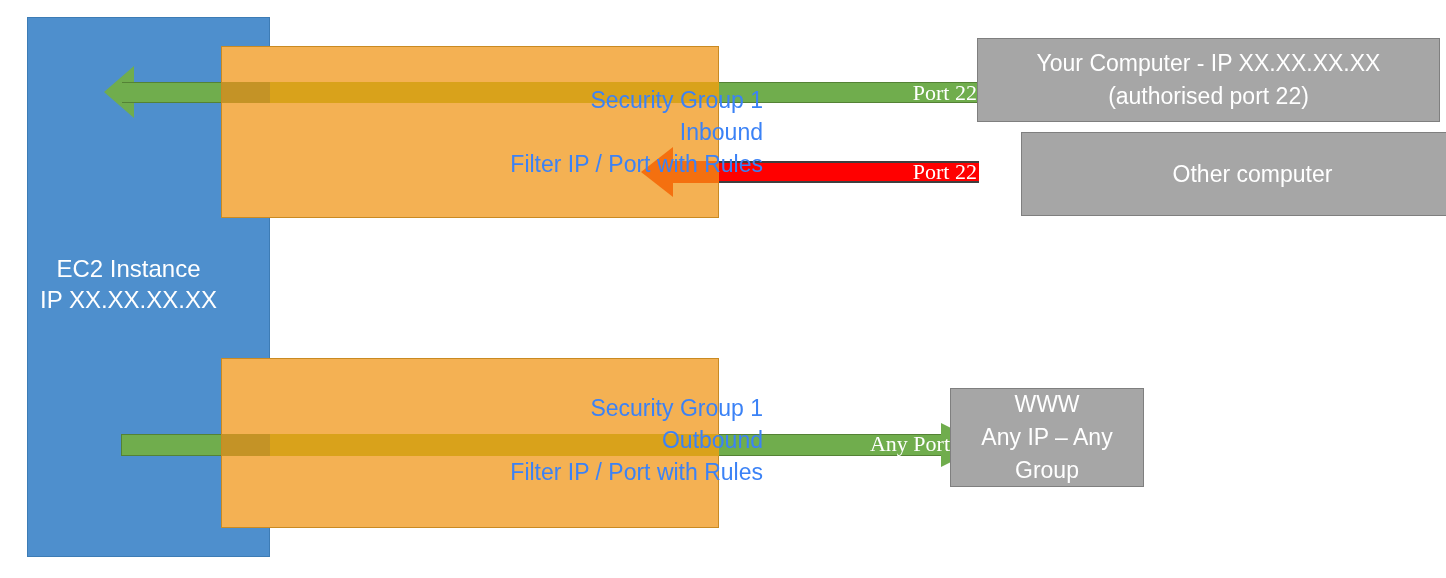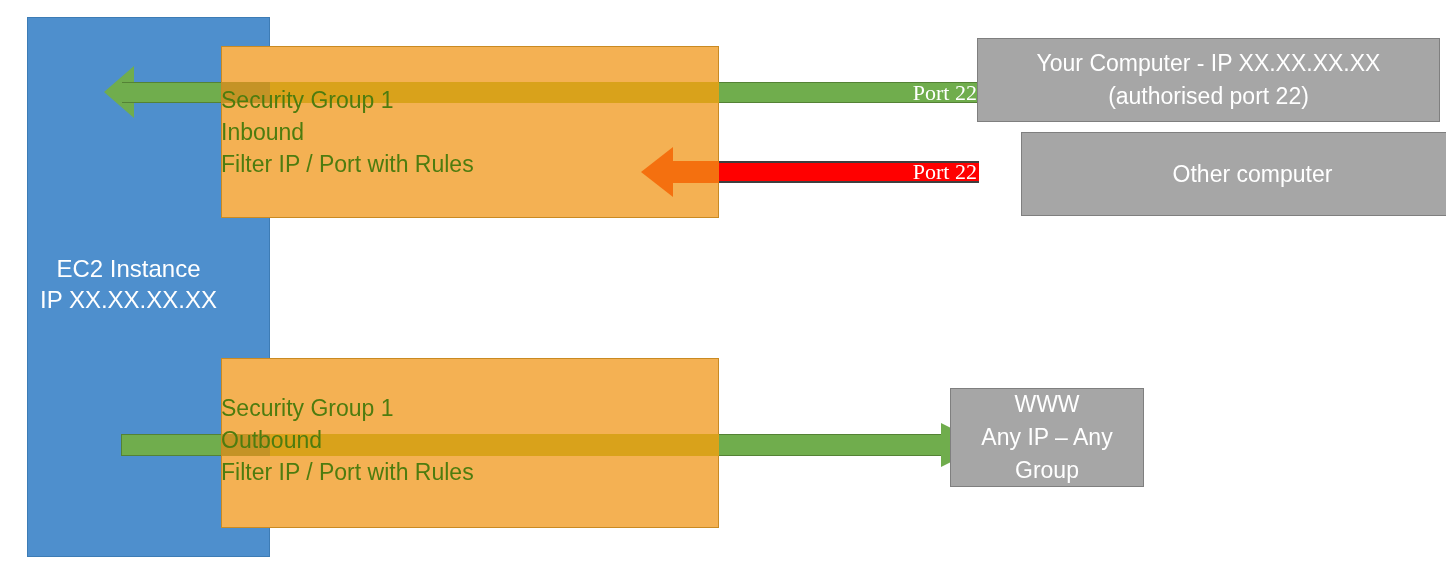--- a/index.html
+++ b/index.html
@@ -45,26 +45,27 @@
   .sg-box {
     background: #F4B153;
     border: 1px solid #C98A22;
     box-sizing: border-box;
     z-index: 3;
   }
   .sg-inbound  { left: 221px; top: 46px;  width: 498px; height: 172px; }
   .sg-outbound { left: 221px; top: 358px; width: 498px; height: 170px; }
 
   .sg-text {
-    color: #4d7c0f;
+    color: #3b82f6;
     font-size: 23px;
     line-height: 32px;
-    text-align: left;
+    text-align: right;
     z-index: 7;
     pointer-events: none;
+    padding-left: 44px;
   }
   .sg-text-inbound  { left: 221px; top: 84px;  width: 498px; }
   .sg-text-outbound { left: 221px; top: 392px; width: 498px; }
 
   
   .overlap {
     background: #D9A21B;
     z-index: 4;
   }
 
@@ -219,20 +220,21 @@
   </div>
 
   <div class="abs sg-text sg-text-outbound">
     <div>Security Group 1</div>
     <div>Outbound</div>
     <div>Filter IP / Port with Rules</div>
   </div>
 
   <div class="abs arrow-label label-port22-green">Port 22</div>
   <div class="abs arrow-label label-port22-red">Port 22</div>
+  <div class="abs arrow-label label-anyport">Any Port</div>
 
   <div class="abs grey-box grey-your-computer">
     <div>Your Computer - IP XX.XX.XX.XX</div>
     <div>(authorised port 22)</div>
   </div>
 
   <div class="abs grey-box grey-other-computer">
     <div>Other computer</div>
   </div>
 

